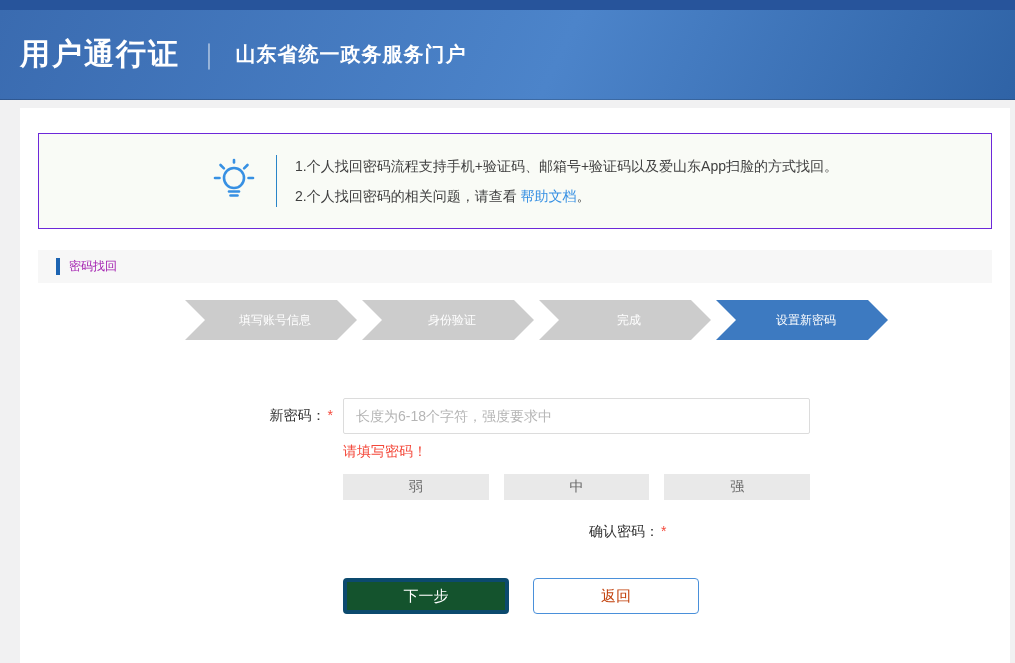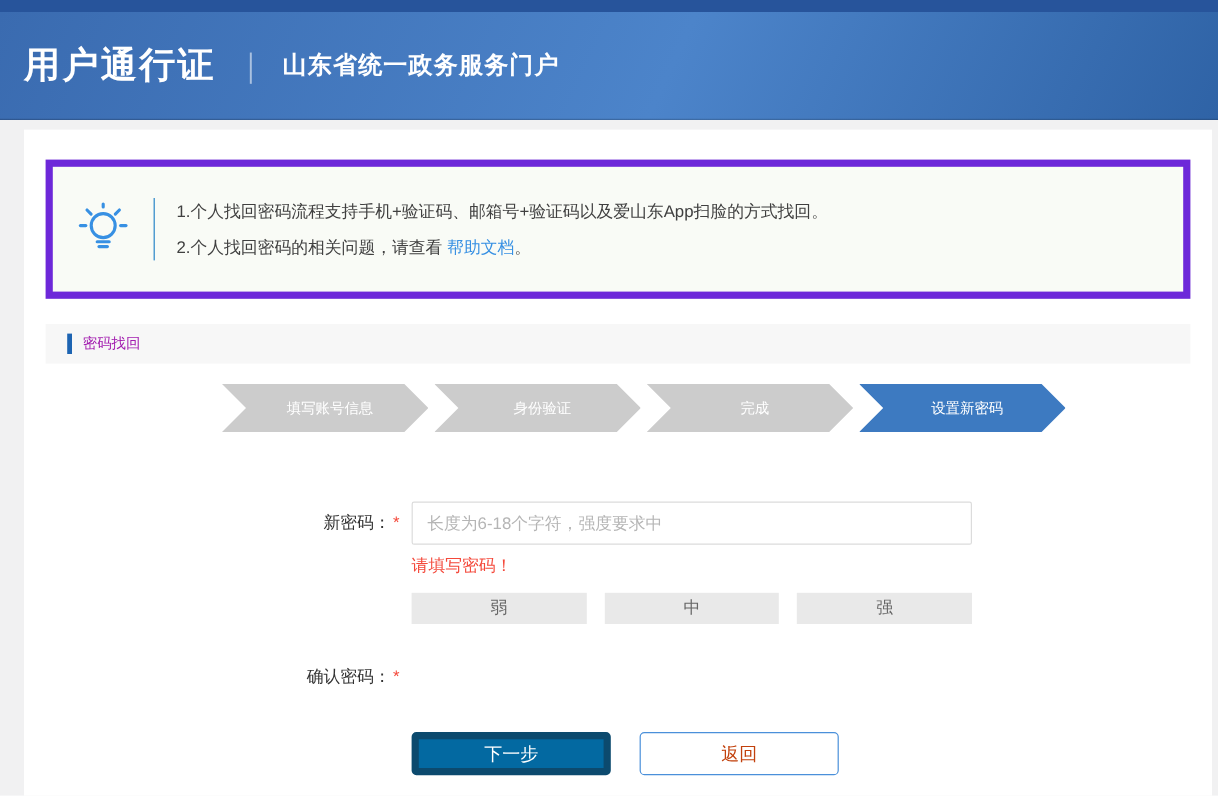--- a/index.html
+++ b/index.html
@@ -25,24 +25,24 @@
 
   
   .card {
     position: absolute; left: 20px; top: 108px;
     width: 990px; height: 555px;
     background: #fff;
   }
 
   
   .notice {
-    margin: 25px 18px 0 18px; height: 116px;
-    border: 6px solid #6d28d9;
+    margin: 25px 18px 0 18px; height: 96px;
+    border: 1px solid #6d28d9;
     background: #f9fbf6;
-    display: flex; align-items: center;
+    display: flex; align-items: center; justify-content: center;
   }
   .notice-icon-wrap { width: 84px; display: flex; justify-content: center; align-items: center; }
   .notice-divider { width: 1px; height: 52px; background: #2a85c8; }
   .notice-text { padding-left: 18px; font-size: 14px; color: #404040; line-height: 30px; }
   .notice a { color: #3790e3; text-decoration: none; }
 
   
   .band {
     margin: 21px 18px 0 18px; height: 33px;
     background: #f7f7f7;
@@ -85,30 +85,30 @@
   .error { margin: 9px 16px 0 323px; font-size: 14px; color: #f4483a; }
   .strength {
     margin: 13px 0 0 323px; width: 467px;
     display: flex; gap: 15px;
   }
   .strength-cell {
     flex: 1; height: 26px;
     background: #e9e9e9; color: #666; font-size: 14px;
     display: flex; align-items: center; justify-content: center;
   }
-  .row-confirm { margin-top: 35px; }
+  .row-confirm { margin-top: 23px; flex-direction: column; }
 
   
   .btnrow { margin: 37px 0 0 323px; display: flex; gap: 24px; }
   .btn {
     width: 166px; height: 36px;
     font-size: 15px; border-radius: 4px; cursor: pointer;
     font-family: "Liberation Sans", "DejaVu Sans", sans-serif;
   }
-  .btn-next { background: #0369a1; color: #fff; border: 6px solid #0c4a6e; font-family: Liberation Serif, serif; }
+  .btn-next { background: #14532d; color: #fff; border: 4px solid #0c4a6e; font-family: Liberation Serif, serif; }
   .btn-back { background: #fff; color: #c2410c; border: 1px solid #4a90da; }
 </style>
 </head>
 <body>
 
 <div class="topstrip"></div>
 
 <div class="header">
   <span class="title">用户通行证</span>
   <span class="sep">｜</span>

